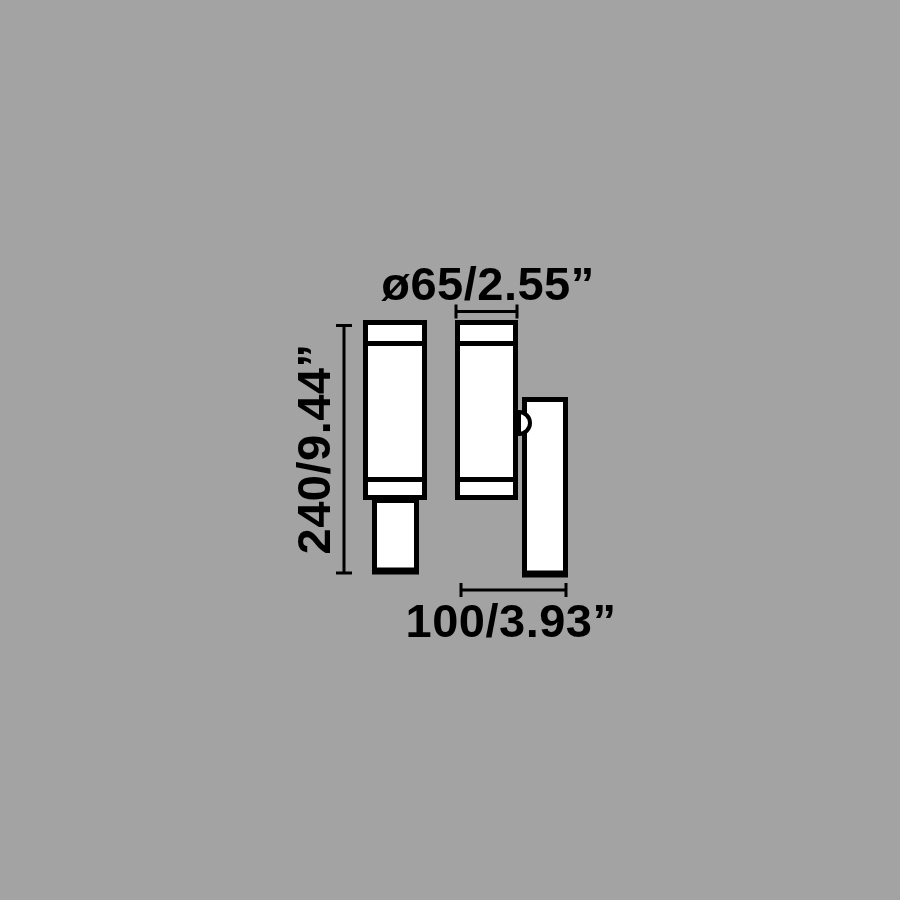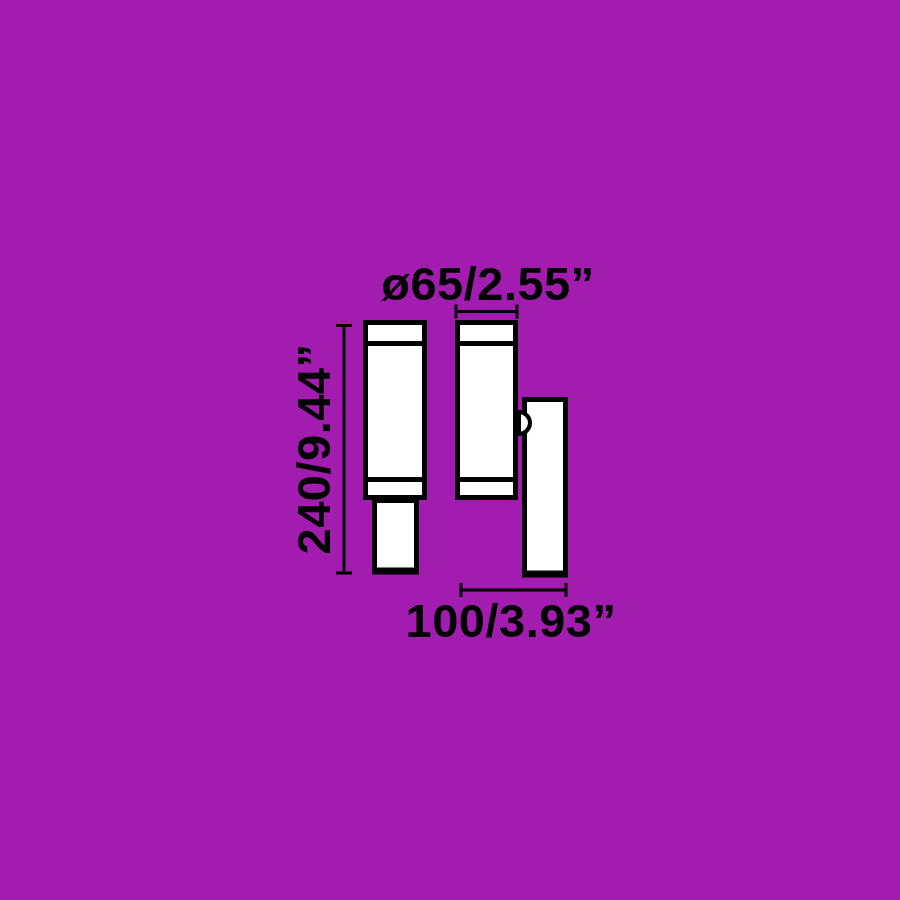--- a/index.html
+++ b/index.html
@@ -10,21 +10,21 @@
     width: 900px;
     height: 900px;
     background: #ffffff;
     font-family: "Liberation Sans", sans-serif;
     overflow: hidden;
   }
   .page {
     position: relative;
     width: 900px;
     height: 900px;
-    background: #a21caf;
+    background: #a3a3a3;
   }
   svg.drawing {
     position: absolute;
     left: 0;
     top: 0;
     width: 900px;
     height: 900px;
   }
   .outline {
     fill: #ffffff;

